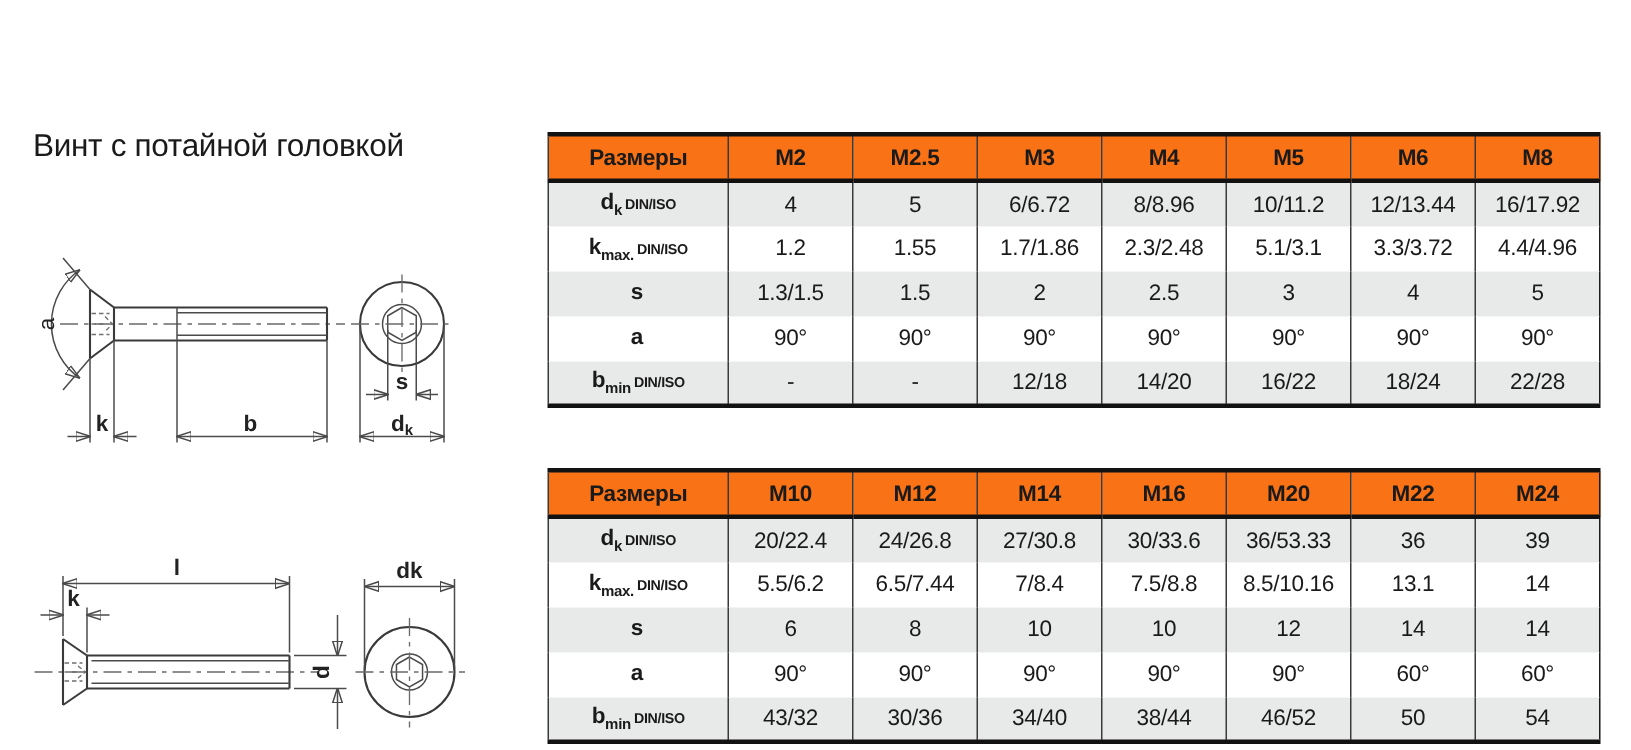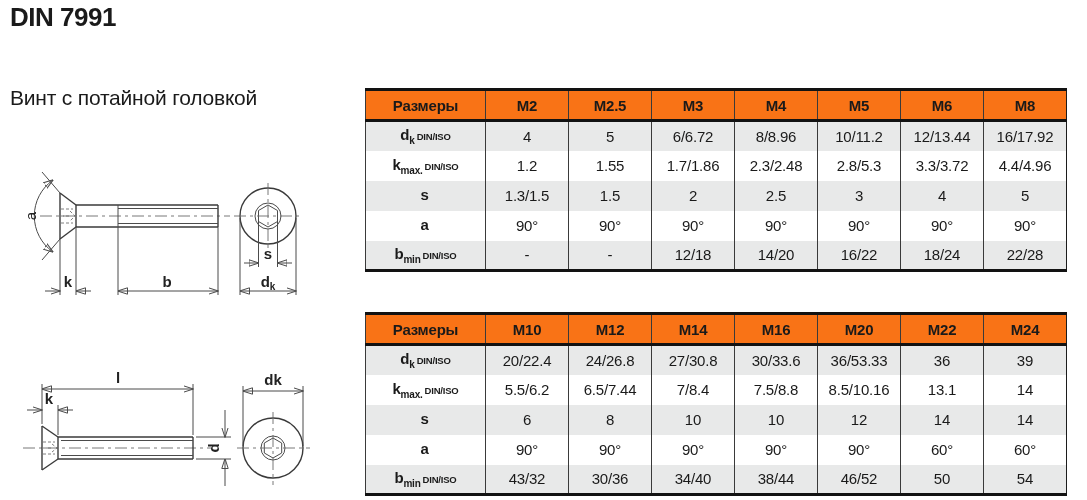--- a/index.html
+++ b/index.html
@@ -2,21 +2,21 @@
 <html><head>
 <meta charset="utf-8">
 <style>
   html,body{margin:0;padding:0;}
   body{
     width:1087px;height:500px;position:relative;overflow:hidden;
     background:#ffffff;color:#1a1a1a;
     font-family:"Liberation Sans",sans-serif;
   }
   .doc-title{position:absolute;left:10px;top:2px;font-size:26px;font-weight:bold;line-height:31px;letter-spacing:-0.5px;}
-  .doc-subtitle{position:absolute;left:10px;top:86px;font-size:21px;letter-spacing:-0.2px;}
+  .doc-subtitle{position:absolute;left:22px;top:86px;font-size:21px;letter-spacing:-0.2px;}
 
   .drawing{position:absolute;}
   #drawing-side{left:15px;top:160px;}
   #drawing-threaded{left:15px;top:348px;}
   .drawing line,.drawing path,.drawing circle,.drawing polygon,.drawing polyline{
     stroke:#4b4b4b;stroke-width:1;fill:none;
   }
   .drawing .thick{stroke:#3a3a3a;stroke-width:1.4;}
   .drawing .cl{stroke-dasharray:12 4 3 4;stroke-width:0.9;stroke:#6a6a6a;}
   .drawing .hid{stroke-dasharray:3 2;stroke-width:0.9;stroke:#6f6f6f;}
@@ -42,21 +42,20 @@
   .dim-table tbody tr{height:30px;}
   .dim-table tbody tr.shade td{background:#e8e9e9;}
   .dim-table td.rowlabel{font-weight:bold;font-size:15px;margin-left:29px;}
   .rsub{font-size:10px;font-weight:bold;}
   .rsuffix{font-size:9.5px;font-weight:bold;margin-left:2px;}
 </style>
 </head>
 <body>
 
 <div class="doc-title">
-  <div>DIN 7991</div>
 </div>
 <div class="doc-subtitle">Винт с потайной головкой</div>
 
 <svg id="drawing-side" class="drawing" width="300" height="140" viewBox="0 0 300 140">
   <defs>
     <marker id="ah1" viewBox="0 0 10 10" refX="9.5" refY="5" markerWidth="10" markerHeight="10" orient="auto-start-reverse">
       <path d="M0 1.8 L10 5 L0 8.2 z" fill="#3a3a3a" stroke="none"></path>
     </marker>
   </defs>
 
@@ -199,21 +198,21 @@
       <td>10/11.2</td>
       <td>12/13.44</td>
       <td>16/17.92</td>
     </tr>
     <tr>
       <td class="rowlabel"><span>k</span><sub class="rsub">max.</sub><span class="rsuffix">DIN/ISO</span></td>
       <td>1.2</td>
       <td>1.55</td>
       <td>1.7/1.86</td>
       <td>2.3/2.48</td>
-      <td>2.8/5.3</td>
+      <td>5.1/3.1</td>
       <td>3.3/3.72</td>
       <td>4.4/4.96</td>
     </tr>
     <tr class="shade">
       <td class="rowlabel"><span>s</span><sub class="rsub"></sub><span class="rsuffix"></span></td>
       <td>1.3/1.5</td>
       <td>1.5</td>
       <td>2</td>
       <td>2.5</td>
       <td>3</td>

